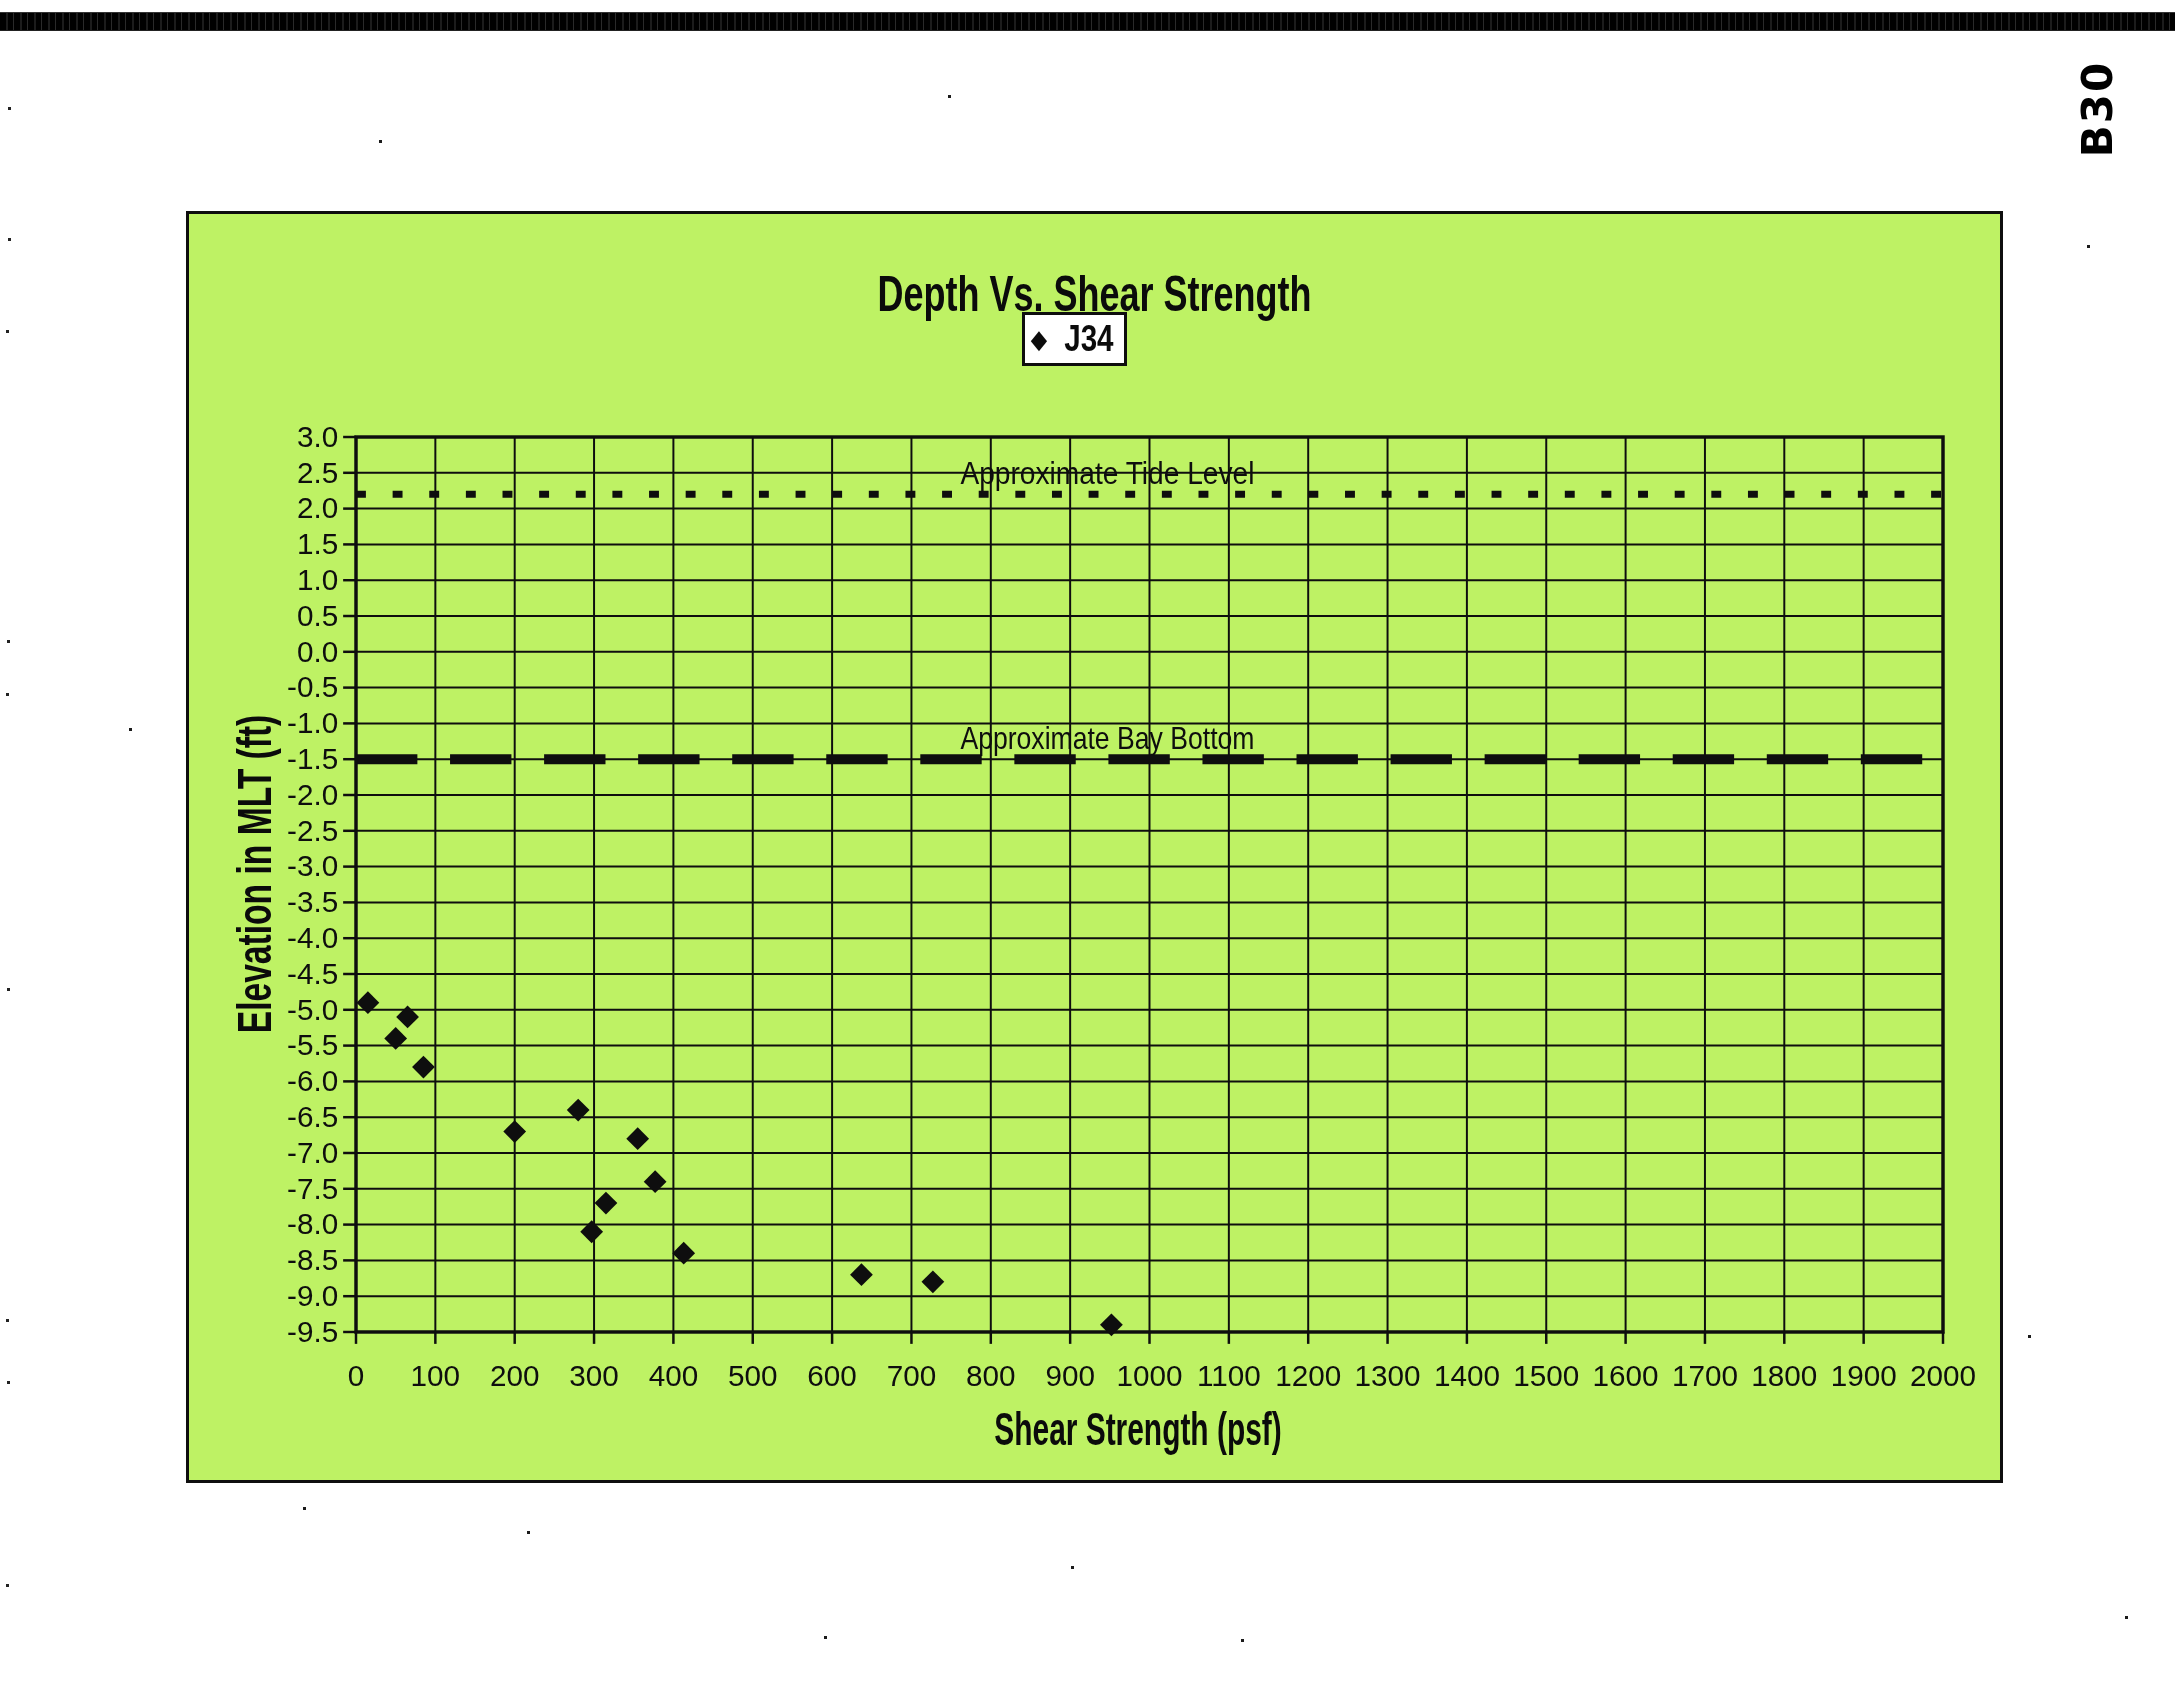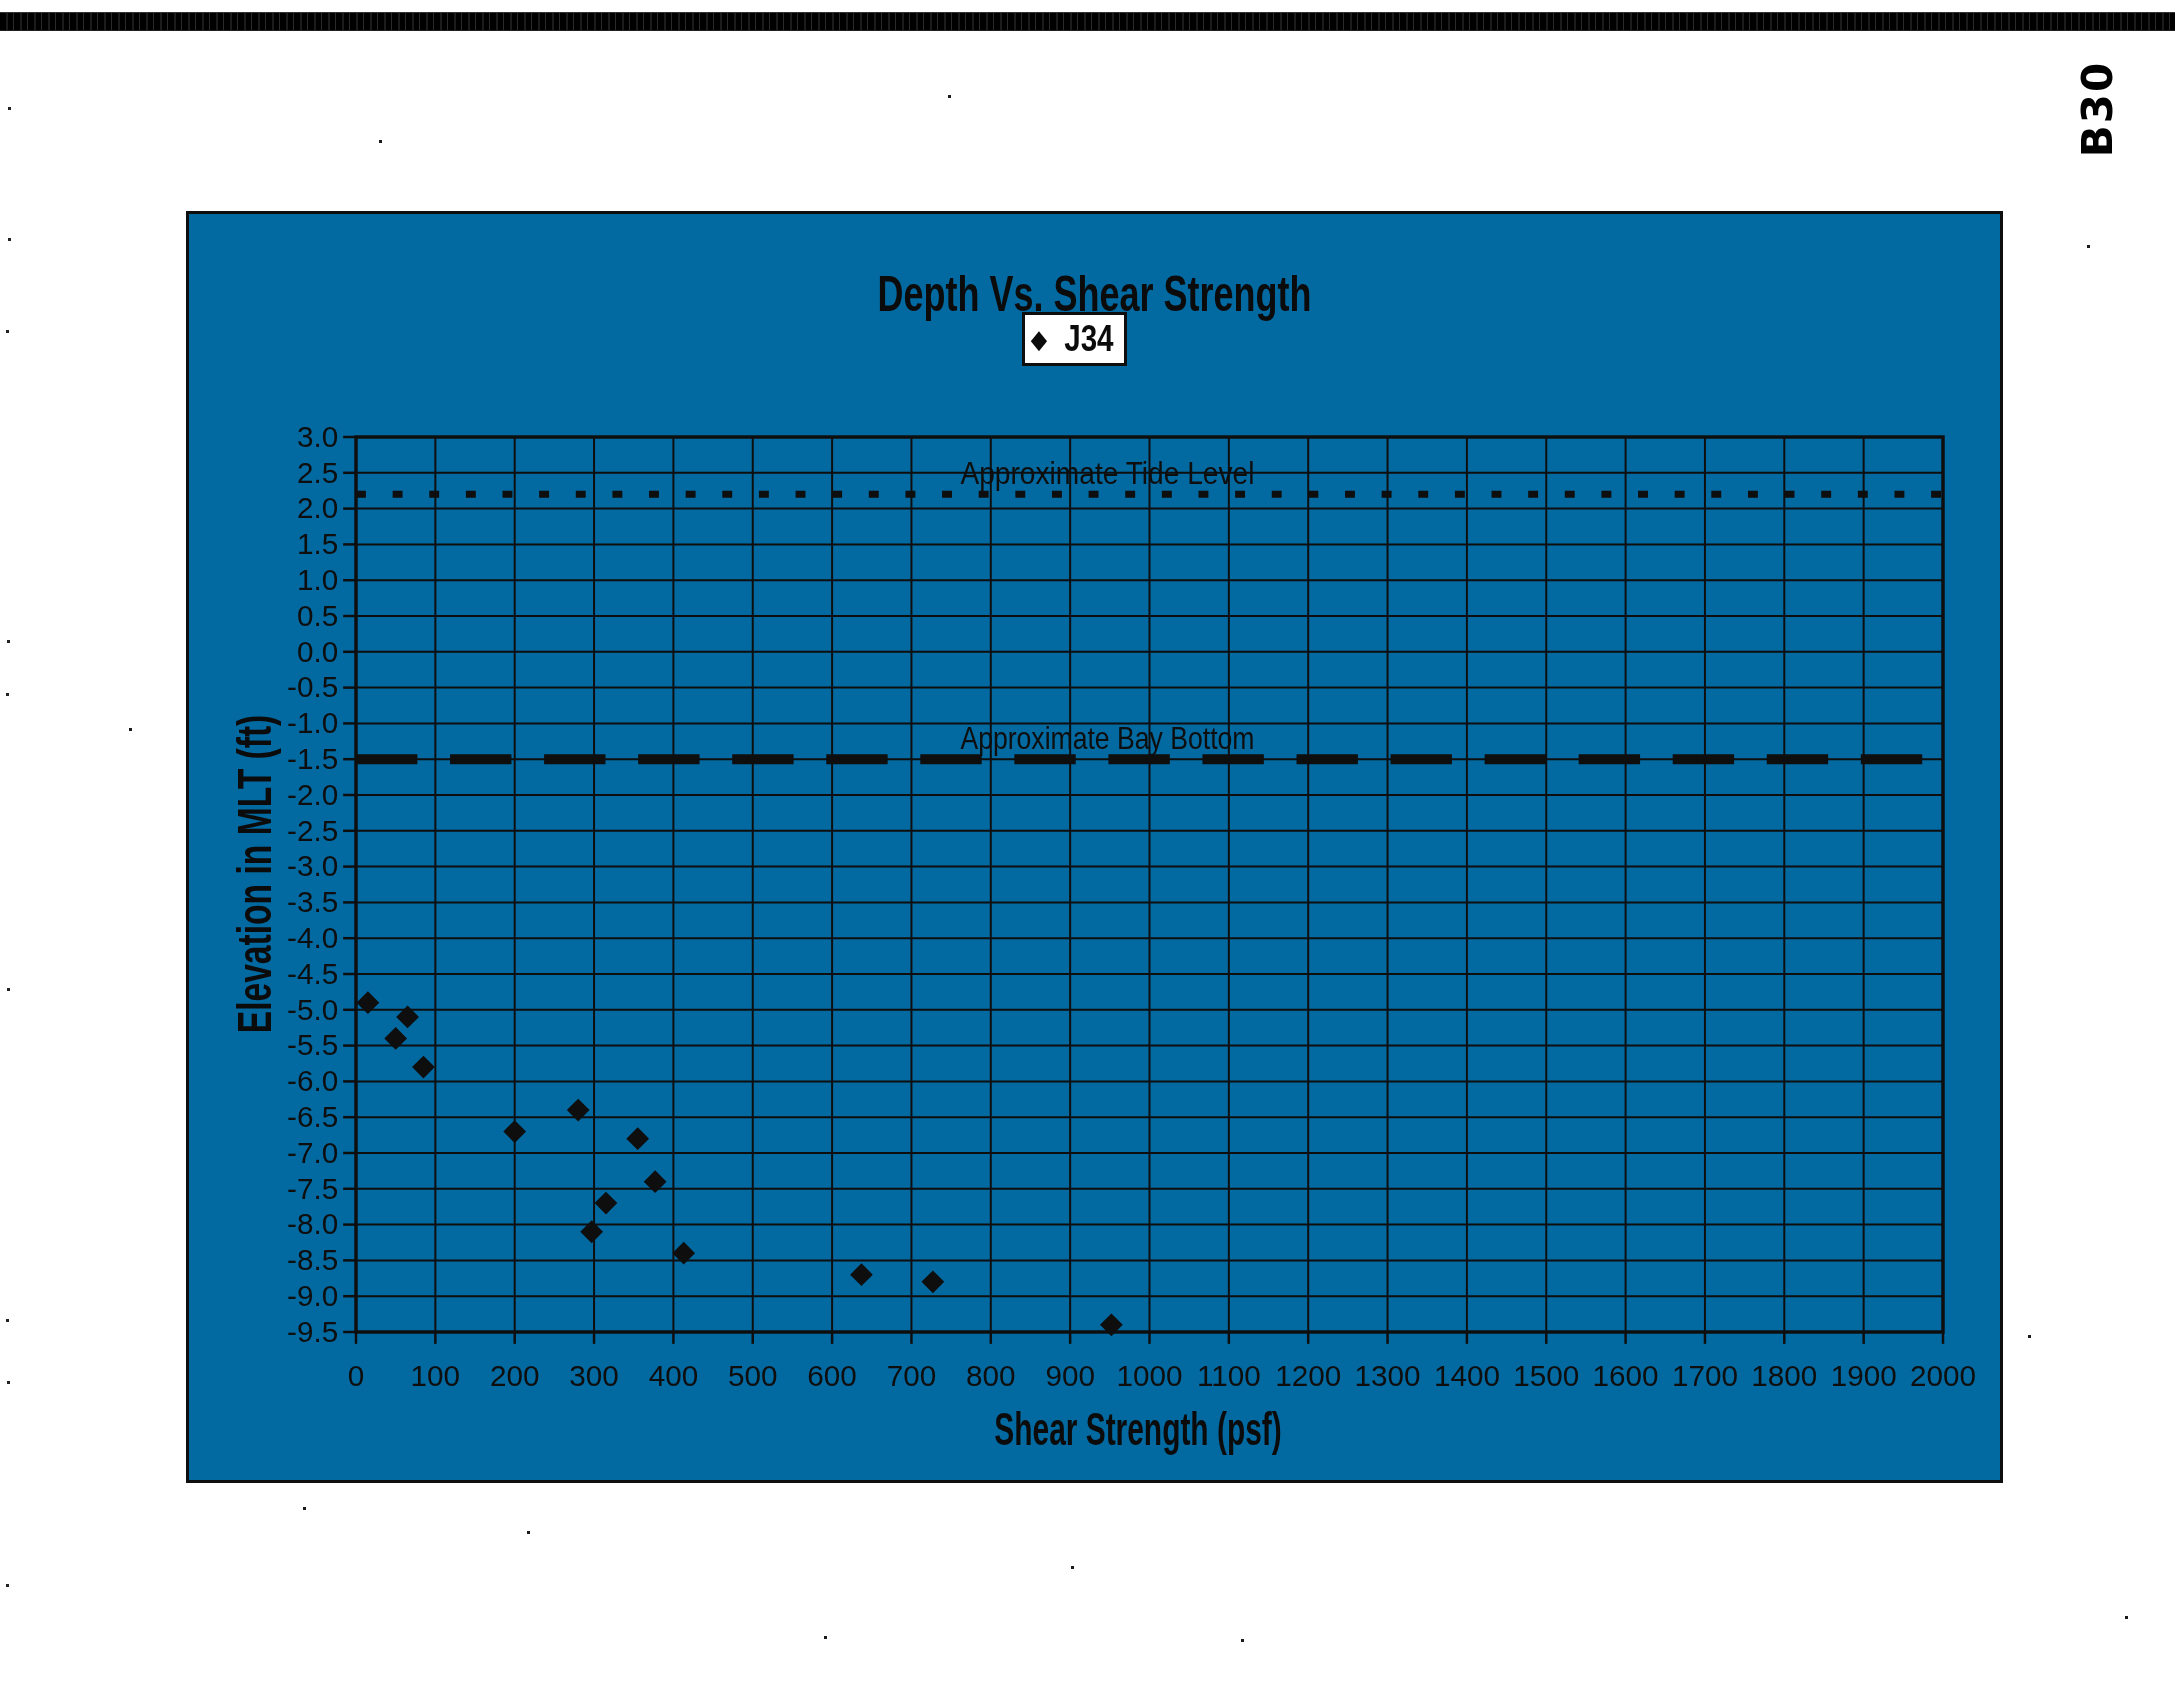--- a/index.html
+++ b/index.html
@@ -32,21 +32,21 @@
       1139px 1257px 0 0 #1b1b1b, 1931px 1262px 0 0 #1b1b1b;
   }
   .handwritten{
     position:absolute;left:2097px;top:109px;
     transform:translate(-50%,-50%) rotate(-90deg);
     font-family:"DejaVu Sans",sans-serif;font-weight:bold;font-size:42px;
     letter-spacing:2px;color:#000;
   }
   .chart-box{
     position:absolute;left:186px;top:211px;width:1817px;height:1272px;
-    border:3px solid #0e0e0e;background:#0369a1;box-sizing:border-box;
+    border:3px solid #0e0e0e;background:#bef264;box-sizing:border-box;
   }
   .chart-title{
     position:absolute;left:0;top:51px;width:100%;text-align:center;
     font-size:50px;font-weight:bold;transform:scaleX(0.72);color:#0b0b0b;
     white-space:nowrap;
   }
   .legend-box{
     position:absolute;left:833px;top:98px;width:105px;height:54px;
     border:3px solid #0e0e0e;box-sizing:border-box;background:#fff;
     display:flex;align-items:center;justify-content:center;gap:9px;

